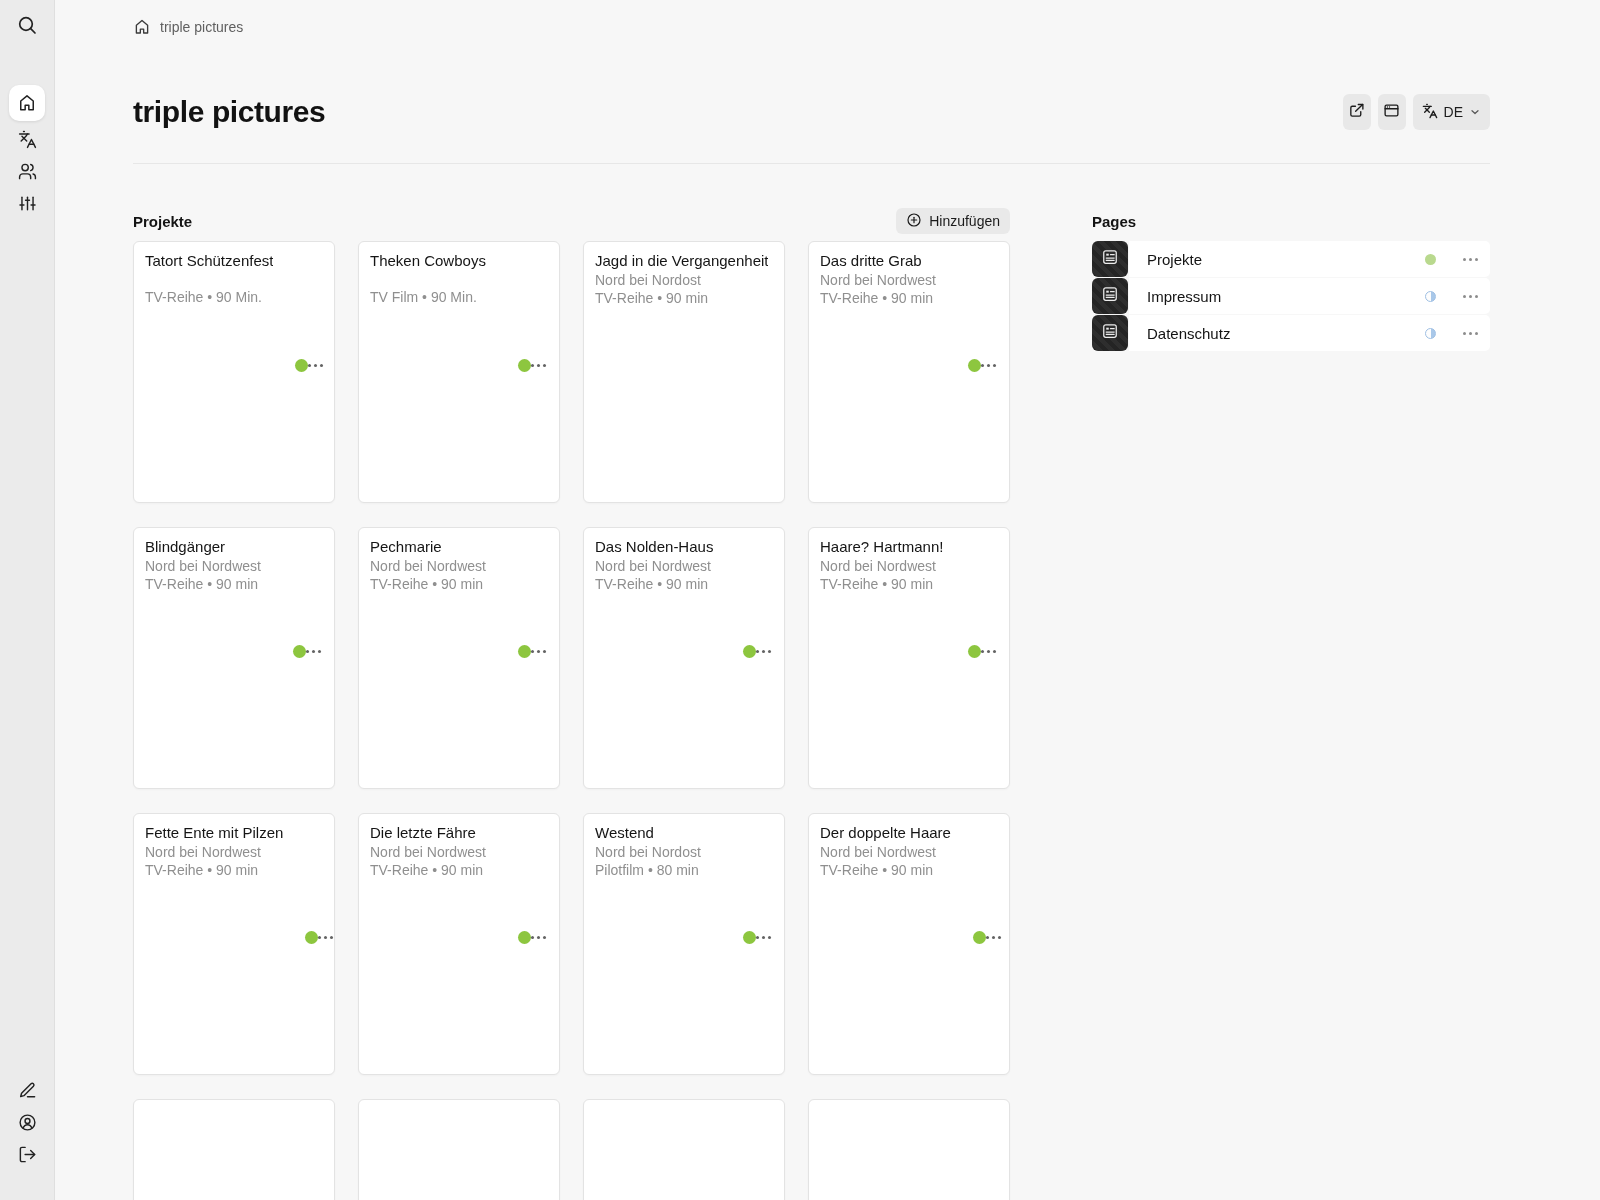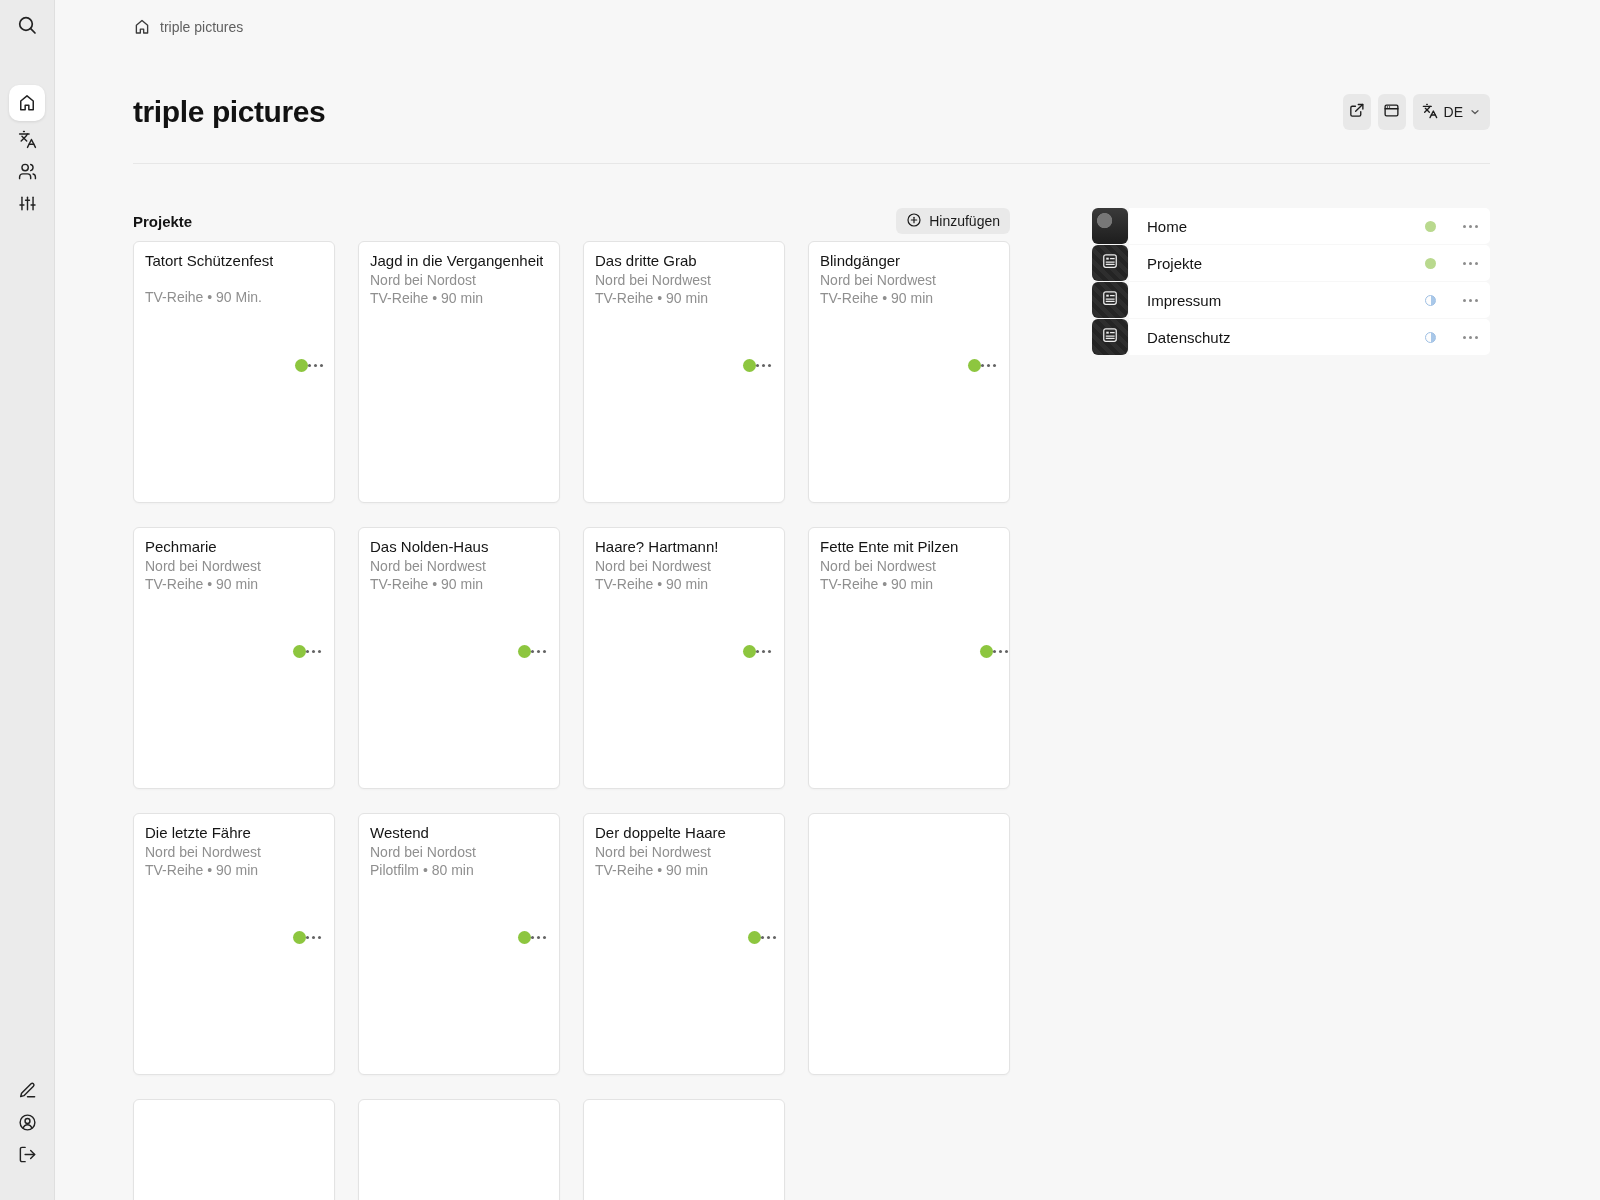--- a/index.html
+++ b/index.html
@@ -265,20 +265,36 @@
           <div class="card-foot">
             <span class="dot-lg st-published"></span>
             <span class="dots">
                 <i></i>
                 <i></i>
                 <i></i>
               </span>
           </div>
         </article>
 
+        <article class="card">
+          <div class="card-img img-2"></div>
+          <div class="card-body">
+            <div class="card-title">Theken Cowboys</div>
+            <div class="card-sub"></div>
+            <div class="card-meta">TV Film • 90 Min.</div>
+          </div>
+          <div class="card-foot">
+            <span class="dot-lg st-published"></span>
+            <span class="dots">
+                <i></i>
+                <i></i>
+                <i></i>
+              </span>
+          </div>
+        </article>
 
         <article class="card">
           <div class="card-img img-3"></div>
           <div class="card-body">
             <div class="card-title">Jagd in die Vergangenheit</div>
             <div class="card-sub">Nord bei Nordost</div>
             <div class="card-meta">TV-Reihe • 90 min</div>
           </div>
           <div class="card-foot">
             <span class="dot-lg st-published"></span>
@@ -453,36 +469,25 @@
           <div class="card-img img-15"></div>
         </article>
         <article class="card">
           <div class="card-img img-16"></div>
         </article>
 
       </div>
     </section>
 
     <section class="col-pages">
+      <div class="sec-head">
+        <span class="sec-title">Pages</span>
+      </div>
       <div class="plist">
 
-        <div class="prow">
-          <div class="pthumb th-photo-home">
-            <span></span>
-          </div>
-          <div class="prow-body">
-            <span class="plabel">Home</span>
-            <span class="dot-sm st-published"></span>
-            <span class="dots pdots">
-                <i></i>
-                <i></i>
-                <i></i>
-              </span>
-          </div>
-        </div>
 
         <div class="prow">
           <div class="pthumb th-document">
             <span><svg width="20" height="20" viewBox="0 0 24 24" fill="none" stroke="currentColor" stroke-width="1.5" stroke-linecap="round">
                   <rect x="4.5" y="4.5" width="15" height="15" rx="2.5"></rect>
                   <rect x="7.5" y="8" width="3" height="2.4" fill="currentColor" stroke="none"></rect>
                   <path d="M12.5 9.2H17"></path>
                   <path d="M7.5 13.2H17"></path>
                   <path d="M7.5 16H17"></path>
                 </svg></span>

